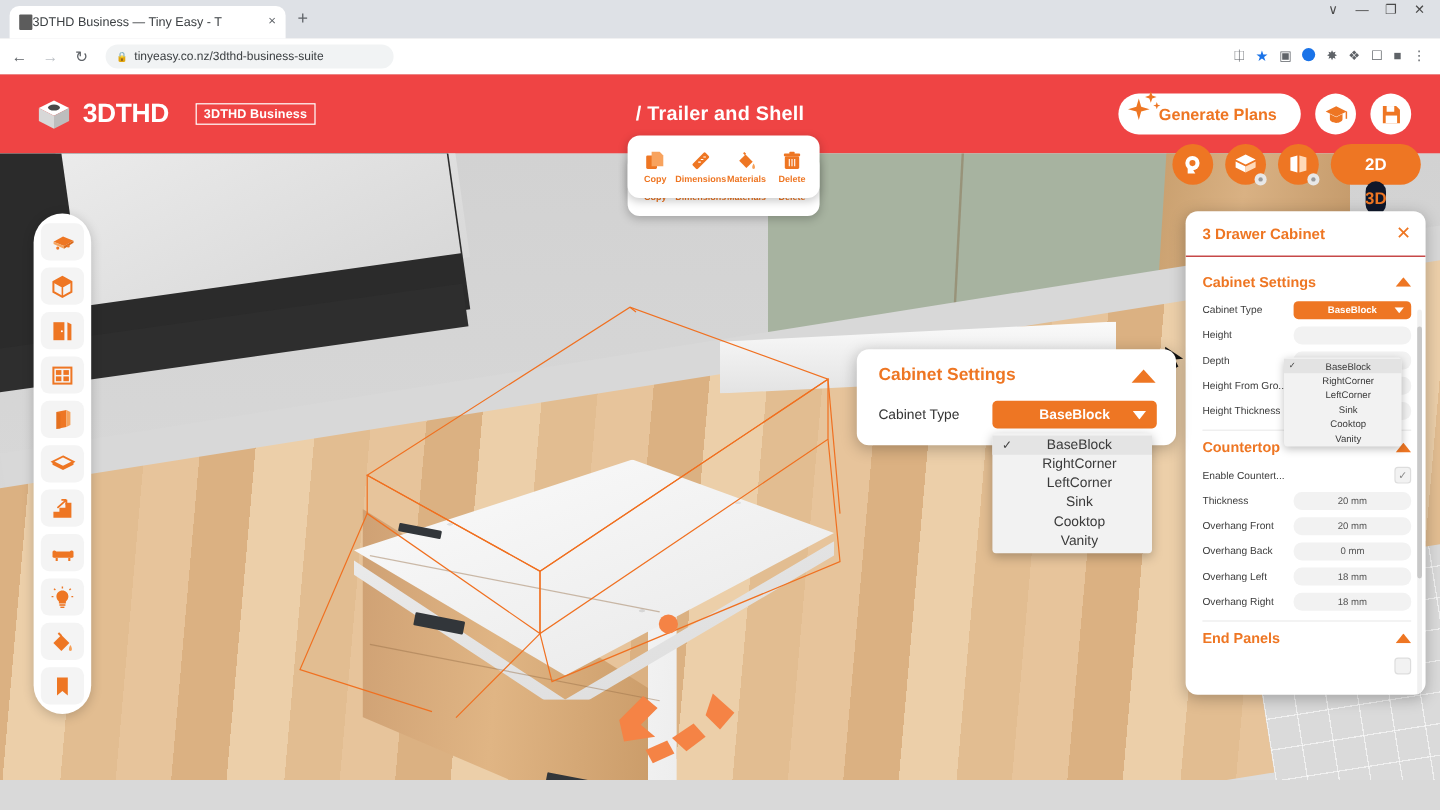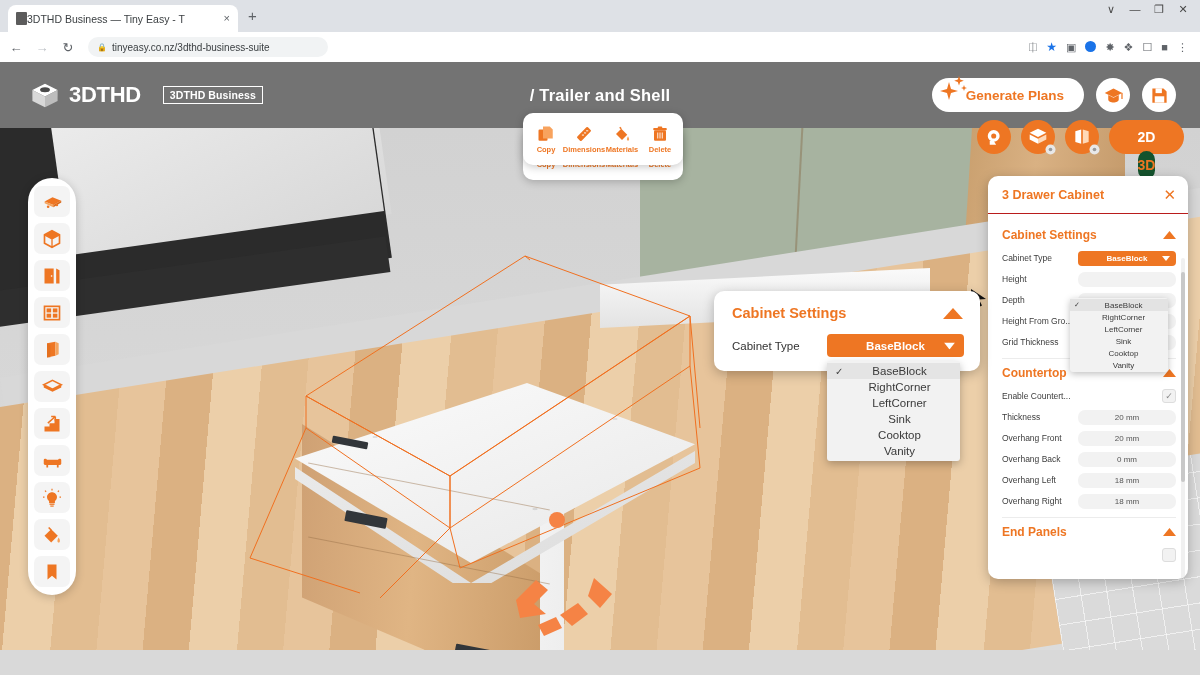--- a/index.html
+++ b/index.html
@@ -54,21 +54,21 @@
   .lock-ico { font-size: 8px; color: #5f6368; }
   .omnibox-url { font-size: 10px; color: #3c4043; white-space: nowrap; }
   .nav-right { margin-left: auto; display: flex; align-items: center; gap: 9px; padding-right: 4px;}
   .nav-right > span { font-size: 11px; color: #5f6368; line-height: 1; }
   .star-ico { color: #1a73e8 !important; font-size: 12px !important; }
   .prof-dot { width: 11px; height: 11px; border-radius: 50%; background: #1a73e8; display:inline-block;}
 
   
   .app-header {
     position: absolute; top: 62px; left: 0; width: 1200px; height: 66px;
-    background: #737373; display: flex; align-items: center;
+    background: #ef4444; display: flex; align-items: center;
   }
   .logo-wrap { display: flex; align-items: center; gap: 9px; margin-left: 30px; }
   .logo-cube { width: 30px; height: 27px; flex: 0 0 auto; }
   .logo-text {
     font-size: 22px; font-weight: bold; color: #fff; letter-spacing: -0.3px;
   }
   .biz-badge {
     margin-left: 13px; border: 1.4px solid #fff; padding: 2px 6px;
     font-size: 10.5px; font-weight: bold; color: #fff; letter-spacing: 0.1px;
   }
@@ -215,21 +215,21 @@
     cursor: pointer; position: relative;
   }
   .vc-toggle {
     width: 75px; height: 34px; border-radius: 17px; background: #ee7623;
     display: flex; align-items: center; padding: 3px; cursor: pointer; flex-direction: column;
   }
   .vc-seg {
     flex: 1; text-align: center; font-size: 14px; font-weight: bold;
     color: #fff; line-height: 28px; border-radius: 14px;
   }
-  .vc-seg.active { background: #14532d; color: #ee7623; }
+  .vc-seg.active { background: #0f172a; color: #ee7623; }
 
   
   .sidebar {
     position: absolute; left: 28px; top: 178px; width: 48px;
     background: #fff; border-radius: 24px; padding: 6px 0;
     display: flex; flex-direction: column; align-items: center; gap: 2px;
     box-shadow: 0 2px 10px rgba(0,0,0,0.2); z-index: 15;
   }
   .sb-item {
     width: 36px; height: 31px; border-radius: 7px; background: #f4f4f4;
@@ -774,21 +774,21 @@
       </div>
       <div class="rp-field">
         <span class="rp-flabel">Depth</span>
         <div class="rp-input"></div>
       </div>
       <div class="rp-field">
         <span class="rp-flabel">Height From Gro...</span>
         <div class="rp-input"></div>
       </div>
       <div class="rp-field">
-        <span class="rp-flabel">Grid Thickness</span>
+        <span class="rp-flabel">Height Thickness</span>
         <div class="rp-input">18 mm</div>
       </div>
 
       <div class="rp-divider"></div>
 
       <div class="rp-sec">
         <span class="rp-sec-title">Countertop</span>
         <svg width="13" height="8" viewBox="0 0 13 8">
           <polygon points="6.5,0 13,8 0,8" fill="#ee7623"></polygon>
         </svg>

